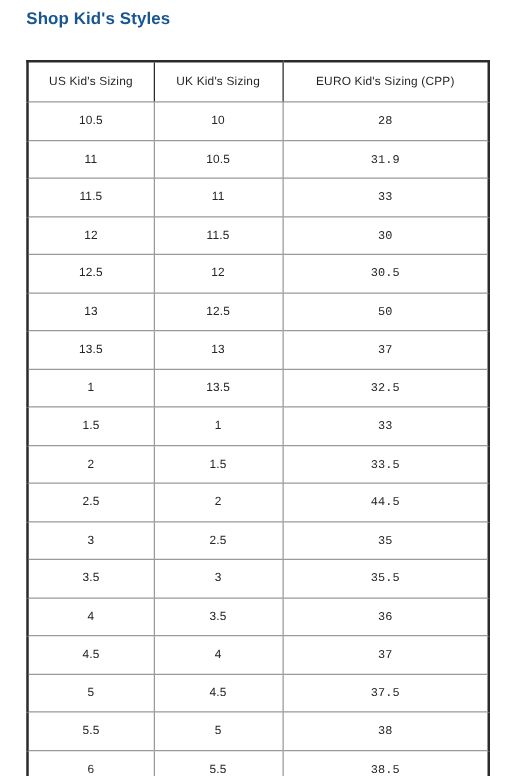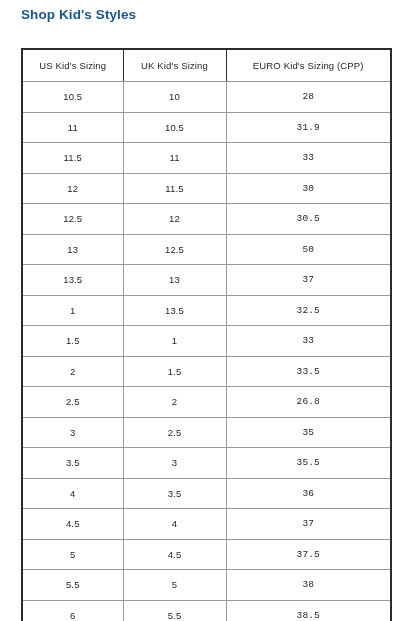--- a/index.html
+++ b/index.html
@@ -155,21 +155,21 @@
             <td class="cell-last">33</td>
           </tr>
           <tr>
             <td class="cell-first">2</td>
             <td>1.5</td>
             <td class="cell-last">33.5</td>
           </tr>
           <tr>
             <td class="cell-first">2.5</td>
             <td>2</td>
-            <td class="cell-last">26.8</td>
+            <td class="cell-last">44.5</td>
           </tr>
           <tr>
             <td class="cell-first">3</td>
             <td>2.5</td>
             <td class="cell-last">35</td>
           </tr>
           <tr>
             <td class="cell-first">3.5</td>
             <td>3</td>
             <td class="cell-last">35.5</td>

